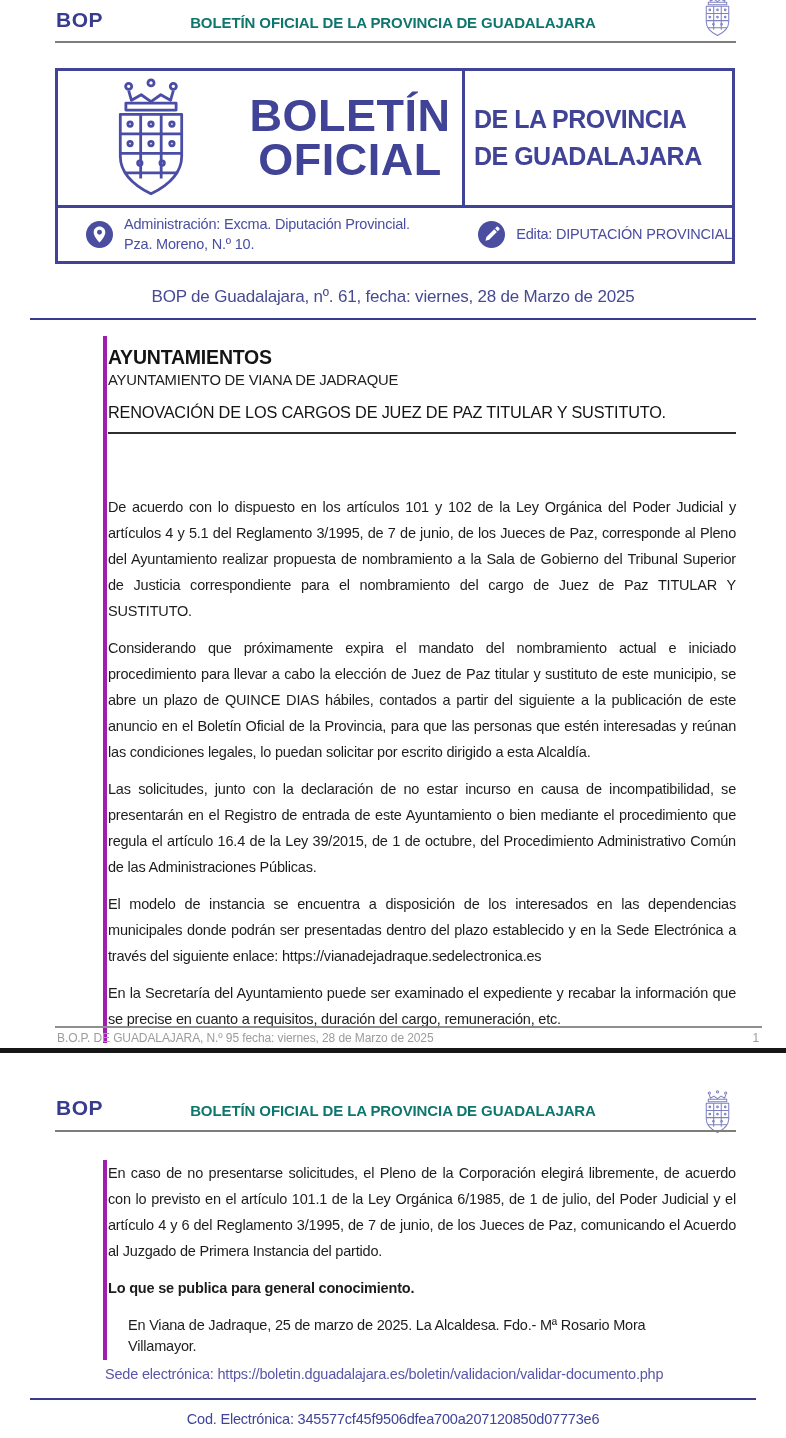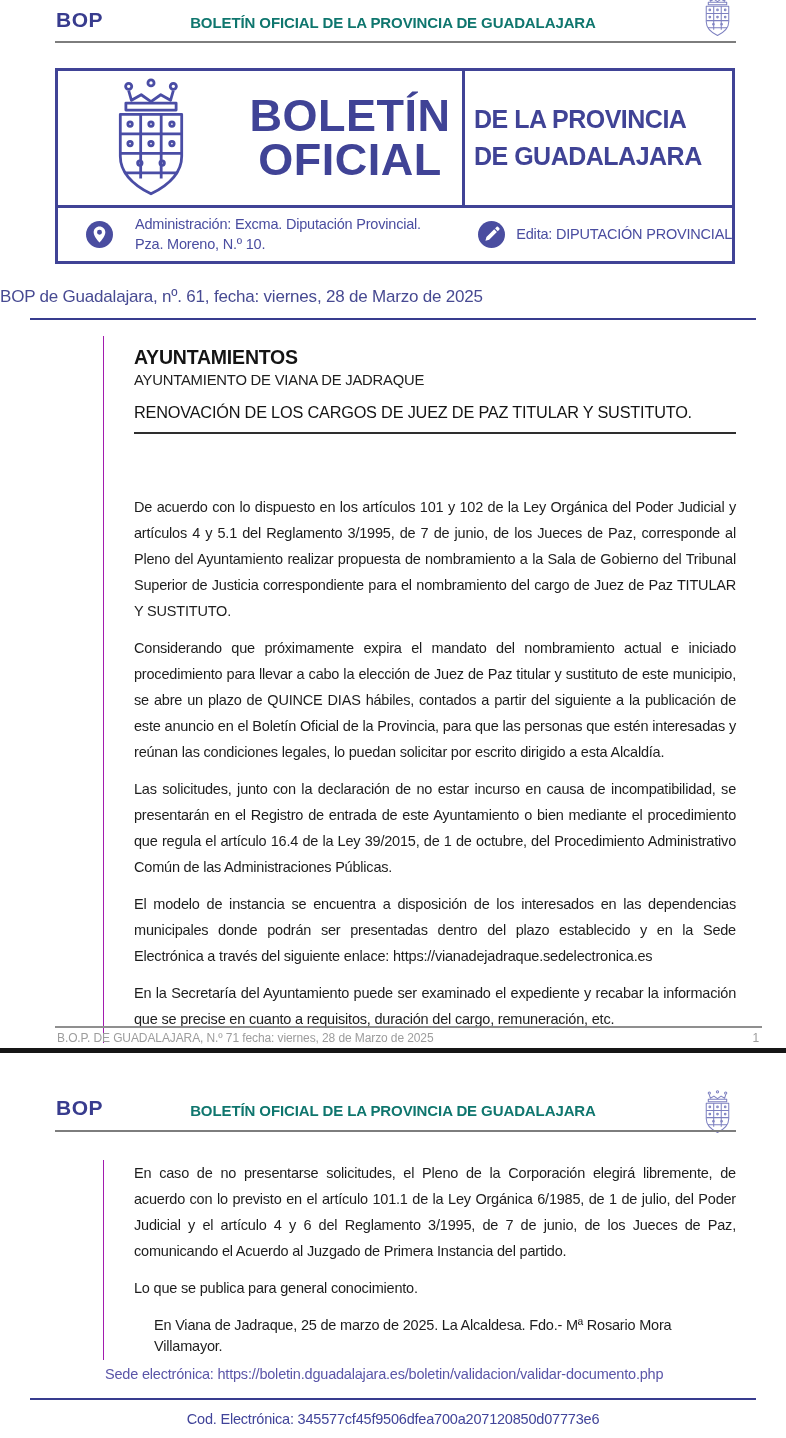--- a/index.html
+++ b/index.html
@@ -21,39 +21,39 @@
   .hdr-rule1{top:41px;}
   .hdr-rule2{top:1130px;}
   
   .masthead{position:absolute;top:68px;left:55px;width:674px;border:3px solid #404396;background:#fff;}
   .m-top{display:flex;height:134px;}
   .m-left{width:186px;display:flex;align-items:center;justify-content:center;}
   .crest-big{width:122px;height:120px;}
   .m-logo{flex:1;align-self:center;text-align:center;color:#404396;font-weight:bold;font-size:45px;line-height:.98;letter-spacing:.5px;padding-right:6px;}
   .m-right{width:270px;border-left:3px solid #404396;display:flex;flex-direction:column;justify-content:center;padding-left:9px;box-sizing:border-box;color:#404396;font-weight:bold;font-size:25px;line-height:1.5;letter-spacing:-.5px;}
   .m-bottom{border-top:3px solid #404396;height:53px;display:flex;align-items:center;}
-  .m-admin{flex:1;display:flex;align-items:center;gap:22px;padding-left:28px;}
+  .m-admin{flex:1;display:flex;align-items:center;gap:11px;padding-left:28px;}
   .icon-badge{width:27px;height:27px;flex:0 0 auto;}
   .m-note{font-size:14.5px;color:#4a4da0;line-height:1.32;letter-spacing:-.2px;}
   .m-edita{width:267px;display:flex;align-items:center;gap:11px;justify-content:flex-end;}
   
-  .date-line{position:absolute;top:287px;left:0;width:100%;text-align:left;font-size:17px;color:#474a92;letter-spacing:-.2px;}
+  .date-line{position:absolute;top:287px;left:0;width:100%;text-align:center;font-size:17px;color:#474a92;letter-spacing:-.2px;}
   .rule-blue{position:absolute;left:30px;right:30px;height:2px;background:#383c8e;}
   .rule-blue1{top:318px;}
   .rule-blue2{top:1398px;}
   
-  .content{position:absolute;left:103px;width:633px;border-left:1px solid #a21caf;padding-left:30px;box-sizing:border-box;}
+  .content{position:absolute;left:103px;width:633px;border-left:4px solid #a21caf;padding-left:1px;box-sizing:border-box;}
   .content1{top:336px;min-height:694px;}
   .content2{top:1160px;min-height:200px;}
   .section-heading{font-size:19.5px;font-weight:bold;margin:10px 0 3px;color:#141414;letter-spacing:-.2px;}
   .entity-heading{font-size:14.8px;font-weight:normal;margin:0 0 15px;color:#202020;letter-spacing:-.2px;}
   .doc-title{font-size:16.3px;font-weight:normal;margin:6px 0 10px;color:#141414;letter-spacing:-.2px;}
   .title-rule{height:2px;background:#2e2e2e;margin:0 0 60px;}
   p.body{font-size:14.5px;line-height:26px;text-align:justify;margin:0 0 11px;color:#1d1d1d;letter-spacing:-.2px;}
-  p.gap-top{}
+  p.gap-top{font-weight:bold;}
   .signature{margin-top:14px;text-align:left;font-size:14.5px;line-height:21px;color:#1d1d1d;letter-spacing:-.2px;padding:0 20px;}
   
   .pg-footer-rule{position:absolute;top:1026px;left:55px;right:24px;height:2px;background:#8f8f8f;}
   .pg-footer{position:absolute;top:1031px;left:57px;right:27px;display:flex;justify-content:space-between;font-size:12px;color:#9c9c9c;letter-spacing:-.1px;}
   .page-divider{position:absolute;top:1048px;left:0;width:786px;height:5px;background:#161616;}
   
   .sede{position:absolute;top:1366px;left:105px;right:30px;font-size:14.5px;color:#5a55a8;letter-spacing:-.2px;}
   .verification{position:absolute;top:1411px;left:0;width:100%;text-align:center;font-size:14.5px;color:#41449a;letter-spacing:-.2px;}
   .defs{position:absolute;width:0;height:0;overflow:hidden;}
 </style>
@@ -145,21 +145,21 @@
   <div class="title-rule"></div>
   <p class="body">De acuerdo con lo dispuesto en los artículos 101 y 102 de la Ley Orgánica del Poder Judicial y artículos 4 y 5.1 del Reglamento 3/1995, de 7 de junio, de los Jueces de Paz, corresponde al Pleno del Ayuntamiento realizar propuesta de nombramiento a la Sala de Gobierno del Tribunal Superior de Justicia correspondiente para el nombramiento del cargo de Juez de Paz TITULAR Y SUSTITUTO.</p>
   <p class="body">Considerando que próximamente expira el mandato del nombramiento actual e iniciado procedimiento para llevar a cabo la elección de Juez de Paz titular y sustituto de este municipio, se abre un plazo de QUINCE DIAS hábiles, contados a partir del siguiente a la publicación de este anuncio en el Boletín Oficial de la Provincia, para que las personas que estén interesadas y reúnan las condiciones legales, lo puedan solicitar por escrito dirigido a esta Alcaldía.</p>
   <p class="body">Las solicitudes, junto con la declaración de no estar incurso en causa de incompatibilidad, se presentarán en el Registro de entrada de este Ayuntamiento o bien mediante el procedimiento que regula el artículo 16.4 de la Ley 39/2015, de 1 de octubre, del Procedimiento Administrativo Común de las Administraciones Públicas.</p>
   <p class="body">El modelo de instancia se encuentra a disposición de los interesados en las dependencias municipales donde podrán ser presentadas dentro del plazo establecido y en la Sede Electrónica a través del siguiente enlace: https://vianadejadraque.sedelectronica.es</p>
   <p class="body">En la Secretaría del Ayuntamiento puede ser examinado el expediente y recabar la información que se precise en cuanto a requisitos, duración del cargo, remuneración, etc.</p>
 </div>
 
 <div class="pg-footer-rule"></div>
 <div class="pg-footer">
-  <span>B.O.P. DE GUADALAJARA, N.º 71 fecha: viernes, 28 de Marzo de 2025</span>
+  <span>B.O.P. DE GUADALAJARA, N.º 95 fecha: viernes, 28 de Marzo de 2025</span>
   <span>1</span>
 </div>
 <div class="page-divider"></div>
 
 <div class="hdr hdr2">
   <span class="hdr-abbr">BOP</span>
   <span class="hdr-title">BOLETÍN OFICIAL DE LA PROVINCIA DE GUADALAJARA</span>
   <svg class="crest-sm" style="color:#7d80c0">
       <use href="#crest"></use>
     </svg>

